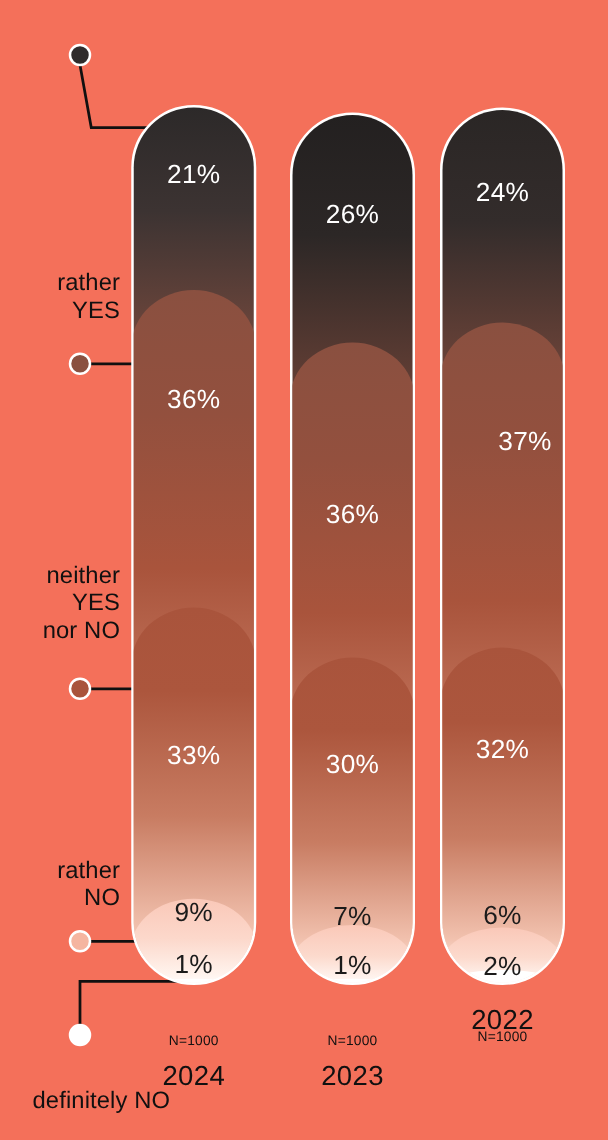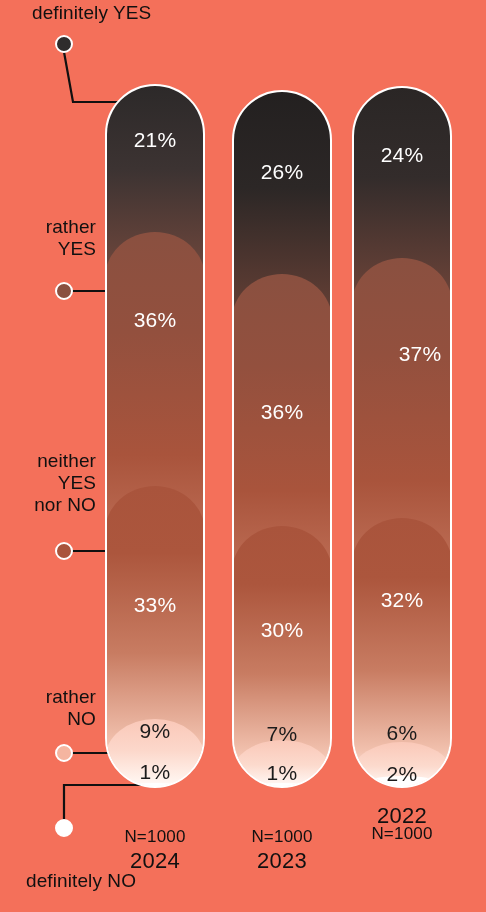--- a/index.html
+++ b/index.html
@@ -79,38 +79,37 @@
     color:#111010;
     font-size:22px;
     letter-spacing:.3px;
     margin-top:48px;
   }
   .nsize{
     position:absolute;
     width:100px;
     text-align:center;
     color:#111010;
-    font-size:17px;
+    font-size:11px;
     letter-spacing:.2px;
   }
 </style>
 </head>
 <body>
 
 <div id="stage">
 
   <svg id="connectors" viewBox="0 0 486 912">
     <polyline points="64,52 73,102 150,102" fill="none" stroke="#111010" stroke-width="2.2"></polyline>
     <line x1="64" y1="291" x2="150" y2="291" stroke="#111010" stroke-width="2.2"></line>
     <line x1="64" y1="551" x2="150" y2="551" stroke="#111010" stroke-width="2.2"></line>
     <line x1="64" y1="753" x2="150" y2="753" stroke="#111010" stroke-width="2.2"></line>
     <polyline points="64,828 64,785 150,785" fill="none" stroke="#111010" stroke-width="2.2"></polyline>
   </svg>
 
-  <div class="legend-label left-al" style="left:32px;top:2px;width:190px;">definitely YES</div>
   <div class="legend-label" style="left:0px;top:216px;width:96px;">rather
 YES</div>
   <div class="legend-label" style="left:0px;top:450px;width:96px;">neither
 YES
 nor NO</div>
   <div class="legend-label" style="left:0px;top:686px;width:96px;">rather
 NO</div>
   <div class="legend-label left-al" style="left:26px;top:870px;width:210px;">definitely NO</div>
 
   <div class="legend-dot" style="left:55px;top:35px;background:#2F2C2C;"></div>
@@ -155,21 +154,21 @@
       <div class="dome" style="background:linear-gradient(#A9543C 0%,#AC563D 22%,#C87C62 56%,#F2C2AF 86%,#FFFFFF 100%);"></div>
     </div>
     <div class="seg" style="top:648px;height:50px;">
       <div class="dome" style="background:linear-gradient(#FAC8B8 0%,#FCDACD 50%,#FFF6F2 88%,#FFFFFF 100%);border-top-left-radius:50px 34px;border-top-right-radius:50px 34px;"></div>
     </div>
     <div class="seg" style="top:691px;height:7px;">
       <div class="dome" style="background:#FFFFFF;border-top-left-radius:50px 7px;border-top-right-radius:50px 7px;"></div>
     </div>
     <div class="seg-val val-light" style="top:68px;">26%</div>
     <div class="seg-val val-light" style="top:308px;">36%</div>
-    <div class="seg-val val-light" style="top:526px;">30%</div>
+    <div class="seg-val val-light" style="top:508px;">30%</div>
     <div class="seg-val val-dark" style="top:630px;">7%</div>
     <div class="seg-val val-dark" style="top:669px;">1%</div>
   </div>
   <div class="year" style="left:232px;top:800px;">2023</div>
   <div class="nsize" style="left:232px;top:827px;">N=1000</div>
 
   <div class="bar" style="left:352px;top:86px;height:702px;">
     <div class="seg" style="top:-2px;height:704px;">
       <div class="dome" style="background:linear-gradient(#2A2625 0%,#332C2B 13%,#73463A 32%,#A6523C 54%,#CE8A71 75%,#F6D2C4 93%,#FFFFFF 100%);"></div>
     </div>

